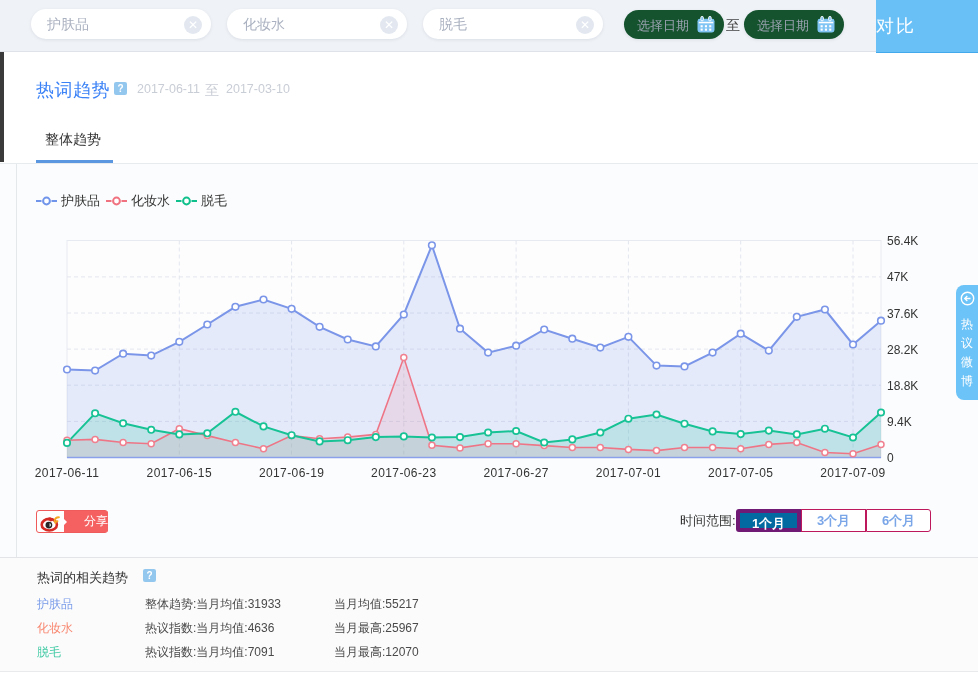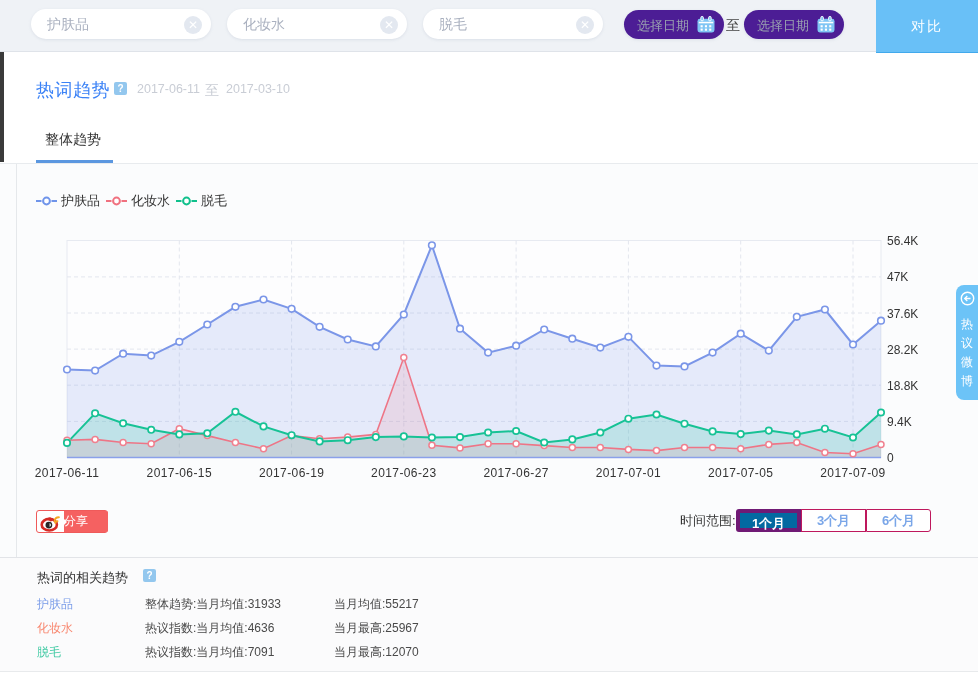--- a/index.html
+++ b/index.html
@@ -1,39 +1,39 @@
 <!DOCTYPE html>
 <html><head><meta charset="utf-8">
 <style>
 *{margin:0;padding:0;box-sizing:border-box}
 body{width:978px;height:680px;font-family:"Liberation Sans",sans-serif;background:#fff;position:relative;overflow:hidden}
 .topbar{position:absolute;left:0;top:0;width:978px;height:52px;background:#eff2f6;border-bottom:1px solid #dfe3e9}
 .pill{position:absolute;top:9px;height:30px;background:#fff;border-radius:15px;box-shadow:0 1px 3px rgba(160,170,190,.25)}
 .pill .ph{position:absolute;left:16px;top:7px;font-size:14px;color:#a9b0bf}
 .clr{position:absolute;top:7px;width:18px;height:18px;border-radius:50%;background:#e3e8f0;color:#fff;font-size:12px;line-height:18px;text-align:center}
-.dpill{position:absolute;top:10px;height:29px;background:#4c1d95;border-radius:15px;box-shadow:0 1px 3px rgba(160,170,190,.25)}
+.dpill{position:absolute;top:10px;height:29px;background:#14532d;border-radius:15px;box-shadow:0 1px 3px rgba(160,170,190,.25)}
 .dpill .ph{position:absolute;left:13px;top:7px;font-size:13px;color:#9aa2b0}
 .calwrap{position:absolute;left:73px;top:6px}.calsvg{display:block}.zhi{position:absolute;left:726px;top:17px;font-size:14px;color:#444}
-.cmp{position:absolute;left:876px;top:0;width:102px;height:53px;background:#69c0f7;border-bottom:1px solid #41a9ec;color:#fff;font-size:14px;text-align:center;line-height:53px;letter-spacing:2px}
+.cmp{position:absolute;left:876px;top:0;width:102px;height:53px;background:#69c0f7;border-bottom:1px solid #41a9ec;color:#fff;font-size:18px;text-align:left;line-height:53px;letter-spacing:2px}
 .darkbar{position:absolute;left:0;top:52px;width:4px;height:110px;background:#3a3a3a}
 .title{position:absolute;left:36px;top:78px;font-size:18px;color:#3b82f6;letter-spacing:0.5px}
 .qbadge{position:absolute;width:13px;height:13px;background:#93c7ee;border-radius:2px;color:#fff;font-size:10px;font-weight:bold;text-align:center;line-height:13px}
 .dates{position:absolute;top:82px;font-size:12.5px;color:#c9cdd5}
 .tab{position:absolute;left:45px;top:131px;font-size:14px;color:#333}
 .tabline{position:absolute;left:36px;top:160px;width:77px;height:3px;background:#5b97e0}
 .secborder{position:absolute;left:0;top:163px;width:978px;height:1px;background:#e8ebee}
 .section{position:absolute;left:0;top:164px;width:978px;height:393px;background:#fbfcfd}
 .cardleft{position:absolute;left:16px;top:164px;width:1px;height:508px;background:#e5e8eb}
 .legend{position:absolute;left:36px;top:194px;height:14px;display:flex;align-items:center}
 .legend .it{display:flex;align-items:center;margin-right:6px;font-size:13px;color:#333}
 .legend svg{margin-right:4px}
 .hotbtn{position:absolute;left:956px;top:285px;width:22px;height:115px;background:#6cc3f7;border-radius:8px 0 0 8px;color:#fff;text-align:center}
 .hotbtn .txt{font-size:12px;line-height:19px;margin-top:5px}
 .share{position:absolute;left:36px;top:510px;width:72px;height:23px;border:1px solid #ef5a5a;border-radius:3px;background:#fff}
-.share .notch{position:absolute;left:26px;top:7px;width:0;height:0;border-top:4px solid transparent;border-bottom:4px solid transparent;border-left:4px solid #fff;z-index:2}.share .red{position:absolute;left:27px;top:0;width:44px;height:21px;background:#f56161;color:#fff;font-size:12px;text-align:left;line-height:21px;border-radius:0 2px 2px 0}
+.share .notch{position:absolute;left:26px;top:7px;width:0;height:0;border-top:4px solid transparent;border-bottom:4px solid transparent;border-left:4px solid #fff;z-index:2}.share .red{position:absolute;left:27px;top:0;width:44px;height:21px;background:#f56161;color:#fff;font-size:12px;text-align:right;line-height:21px;border-radius:0 2px 2px 0}
 .trlabel{position:absolute;left:680px;top:512px;font-size:13px;color:#333}
 .trbtn{position:absolute;top:509px;width:65px;height:23px;font-size:13px;font-weight:bold;text-align:center;line-height:21px}
 .trbtn.on{background:#0369a1;color:#fff;border:4px solid #701a75;border-radius:3px 0 0 3px}
 .trbtn.off{background:#fff;color:#7aa6e8;border:1px solid #be185d}
 .bsec{position:absolute;left:0;top:557px;width:978px;height:115px;background:#fbfbfc;border-top:1px solid #e2e4e8;border-bottom:1px solid #e8eaec}
 .btitle{position:absolute;left:37px;top:569px;font-size:13px;font-weight:normal;color:#333}
 .brow{position:absolute;font-size:12px;color:#4a4a4a}
 </style></head><body>
 <div class="topbar"></div>
 <div class="pill" style="left:31px;width:180px">

